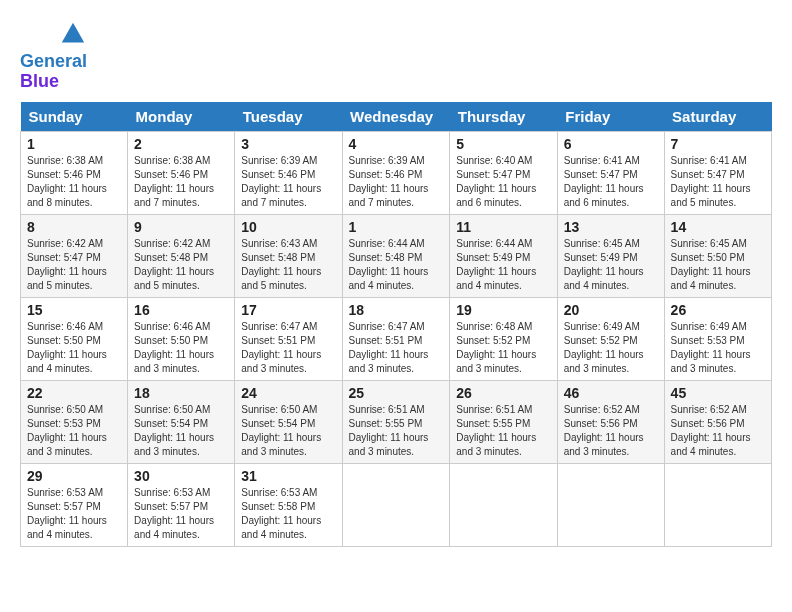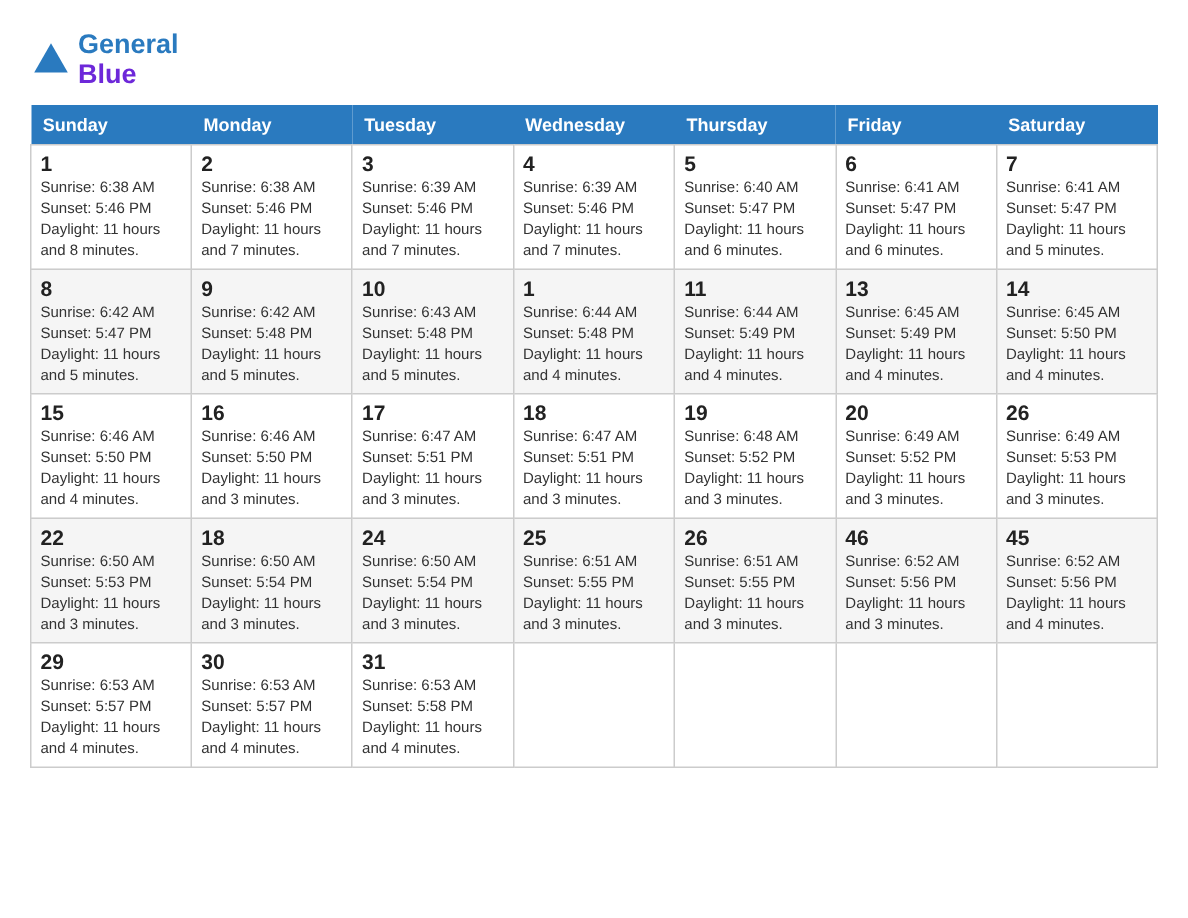--- a/index.html
+++ b/index.html
@@ -11,22 +11,23 @@
       padding: 20px;
     }
     .header-section {
       display: flex;
       justify-content: space-between;
       align-items: flex-start;
       margin-bottom: 10px;
     }
     .logo {
       display: flex;
-      align-items: center;
+      align-items: flex-end;
       gap: 4px;
+      flex-direction: column;
     }
     .logo-text {
       font-size: 18px;
       font-weight: bold;
       color: #333;
       line-height: 1.1;
     }
     .logo-text span {
       color: #2a7abf;
     }
@@ -49,21 +50,21 @@
     table {
       width: 100%;
       border-collapse: collapse;
       font-size: 11px;
     }
     th {
       background-color: #2a7abf;
       color: #fff;
       padding: 6px 8px;
       text-align: left;
-      font-size: 12px;
+      font-size: 15px;
       font-weight: bold;
     }
     td {
       border: 1px solid #ccc;
       vertical-align: top;
       padding: 4px 6px;
       width: 108px;
       min-height: 80px;
       background: #fff;
     }

